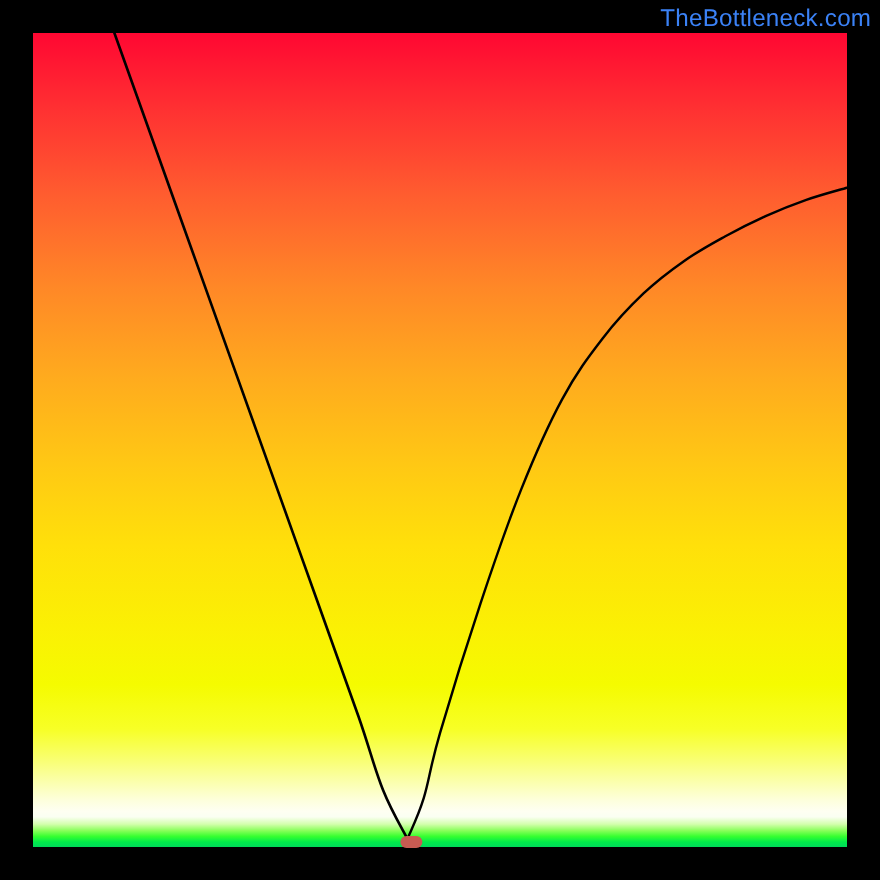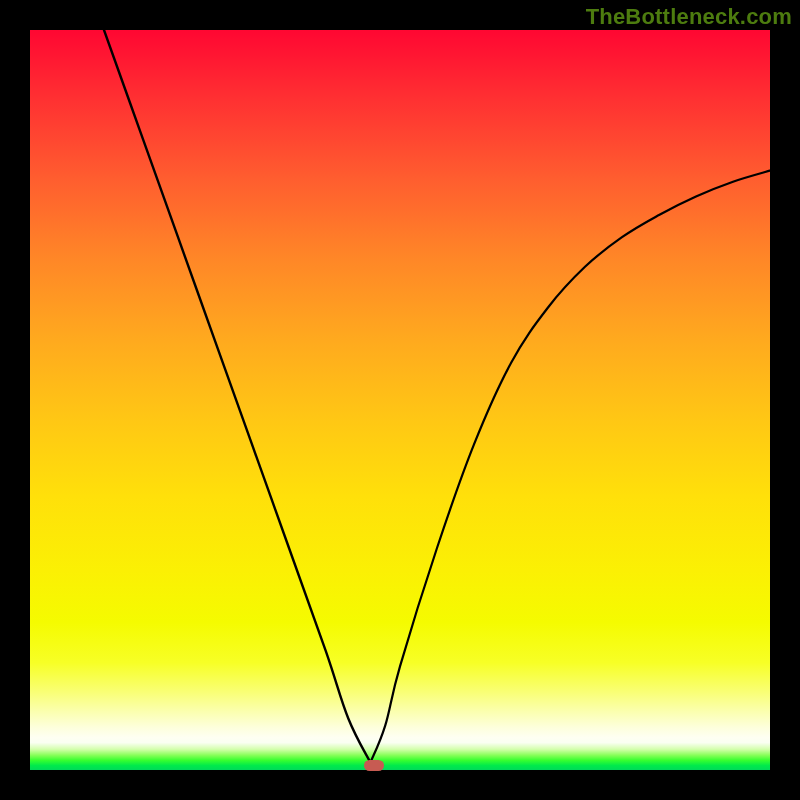--- a/index.html
+++ b/index.html
@@ -37,23 +37,23 @@
       #87ff59 98%,
       #36ff30 98.7%,
       #00ea4b 99.4%,
       #00da5a 100%
     );
   }
   .watermark {
     position: absolute;
     top: 4px;
     right: 8px;
-    color: #4d7c0f;
+    color: #3b82f6;
     font-size: 22px;
-    font-weight: 700;
+    font-weight: 400;
     letter-spacing: 0.2px;
     z-index: 3;
     user-select: none;
   }
   svg.curve {
     position: absolute;
     left: 0;
     top: 0;
     width: 740px;
     height: 740px;

